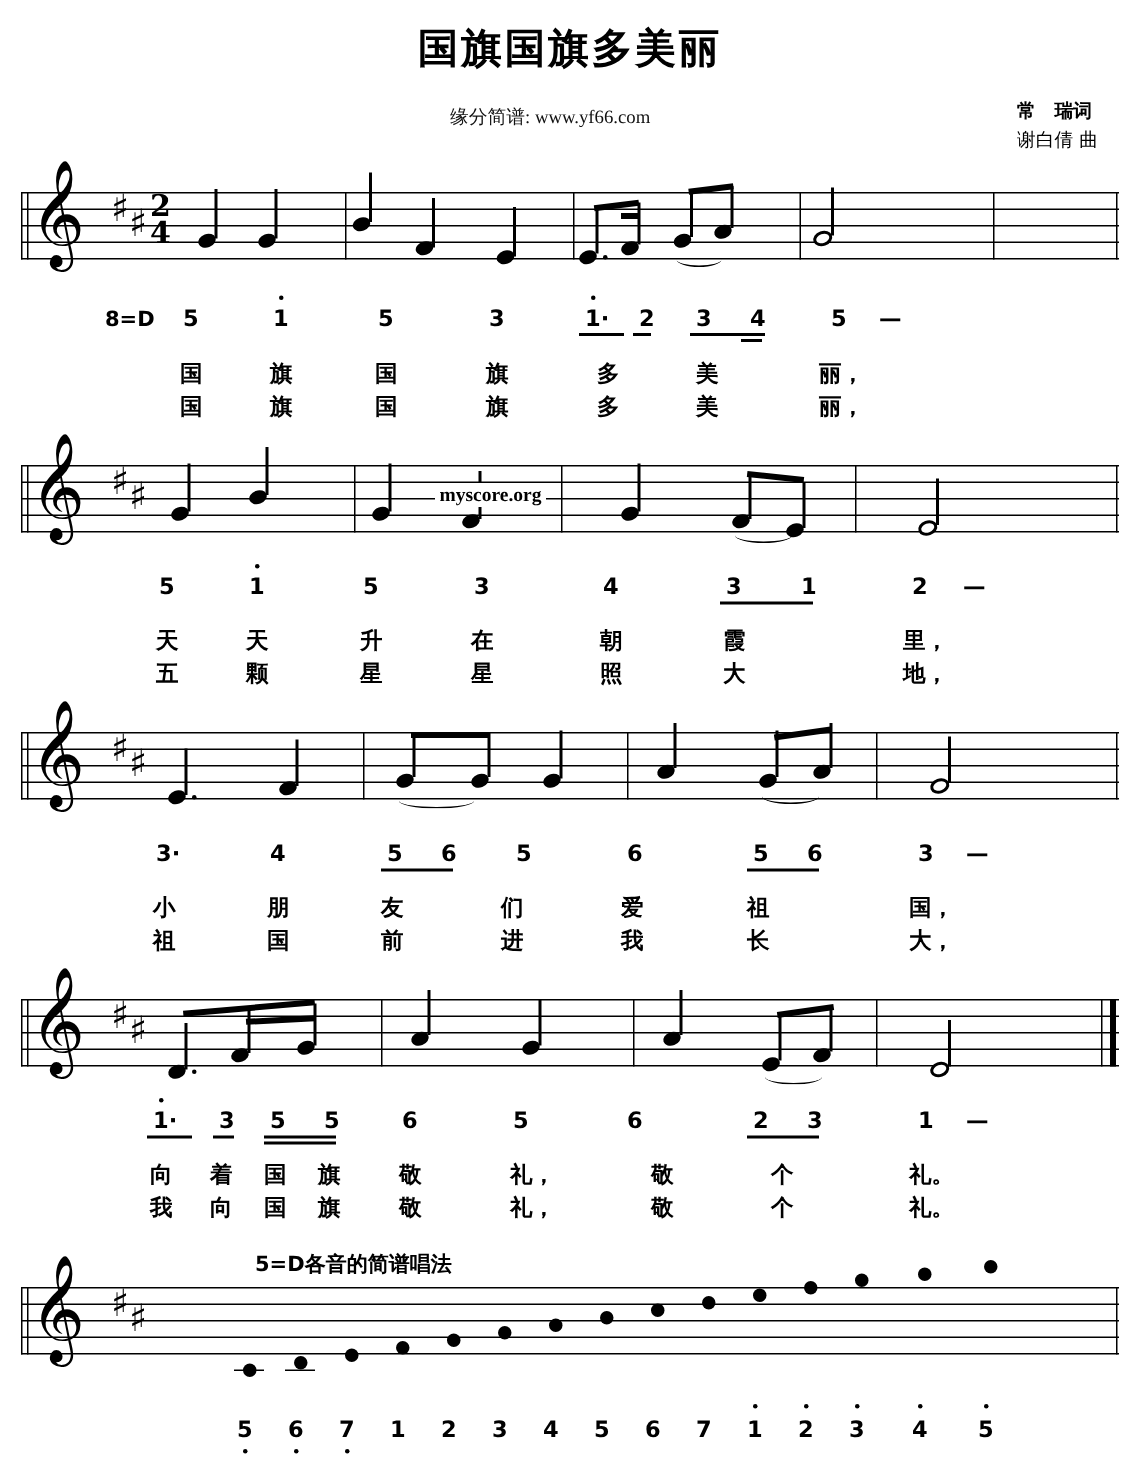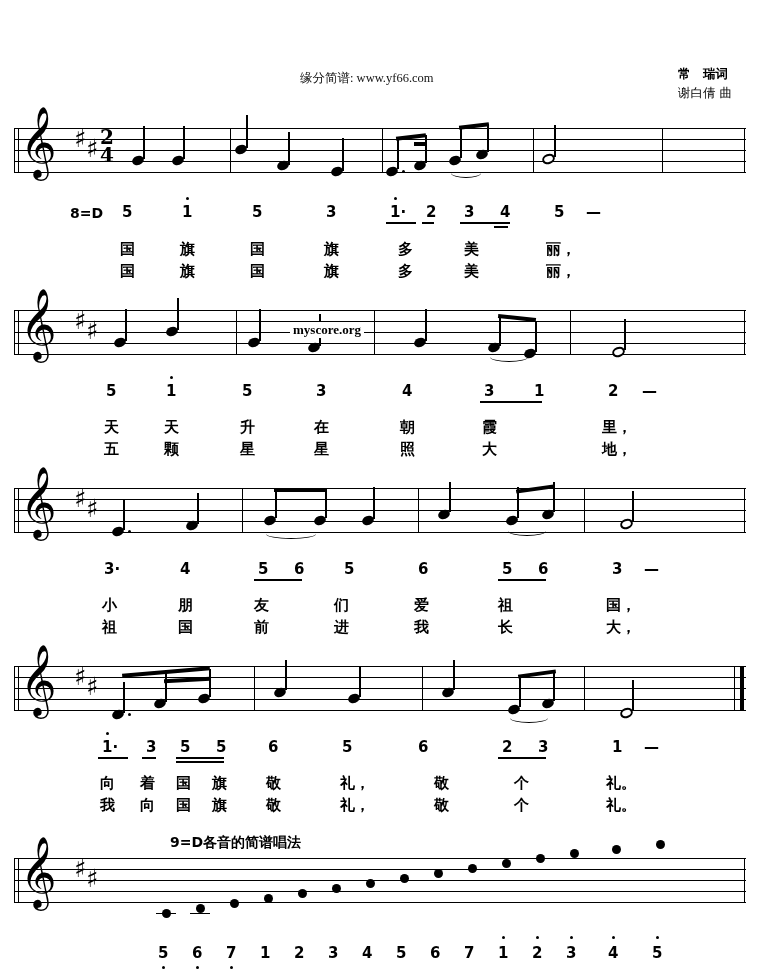--- a/index.html
+++ b/index.html
@@ -247,20 +247,21 @@
     height: 3px;
     border-radius: 50%;
     background: #000;
   }
 </style>
 </head>
 <body>
 
 <div class="page">
 
+  <div class="title">国旗国旗多美丽</div>
 
   <div class="watermark-top">缘分简谱: www.yf66.com</div>
 
   <div class="credits">
     <div class="c1">常　瑞词</div>
     <div class="c2">谢白倩 曲</div>
   </div>
 
   <div class="system" style="top:128px;">
     <div class="staff">
@@ -593,21 +594,21 @@
     <span class="w" style="left:126px;">向</span>
     <span class="w" style="left:162px;">国</span>
     <span class="w" style="left:198px;">旗</span>
     <span class="w" style="left:252px;">敬</span>
     <span class="w" style="left:326px;">礼，</span>
     <span class="w" style="left:420px;">敬</span>
     <span class="w" style="left:500px;">个</span>
     <span class="w" style="left:592px;">礼。</span>
   </div>
 
-  <div class="scale-label" style="left:170px; top:834px;">9=D各音的简谱唱法</div>
+  <div class="scale-label" style="left:170px; top:834px;">5=D各音的简谱唱法</div>
 
   <div class="system" style="top:858px;">
     <div class="staff">
       <div class="line l0"></div>
         <div class="line l1"></div>
         <div class="line l2"></div>
         <div class="line l3"></div>
         <div class="line l4"></div>
     </div>
     <div class="barline start" style="left:0px;"></div>

